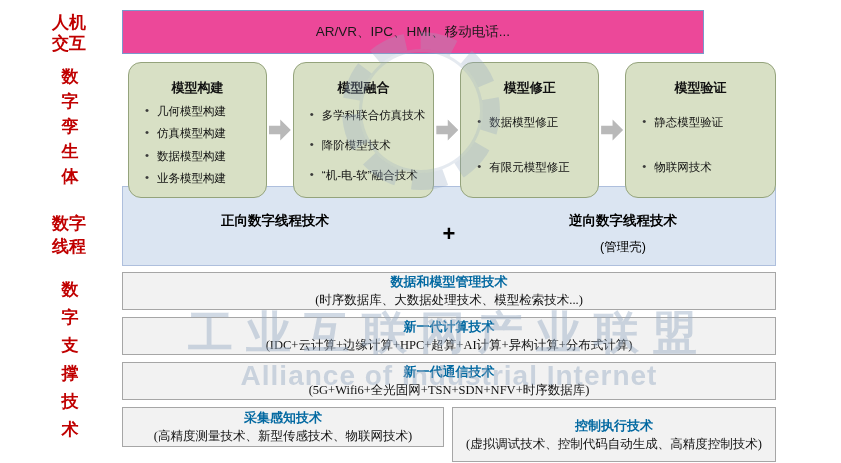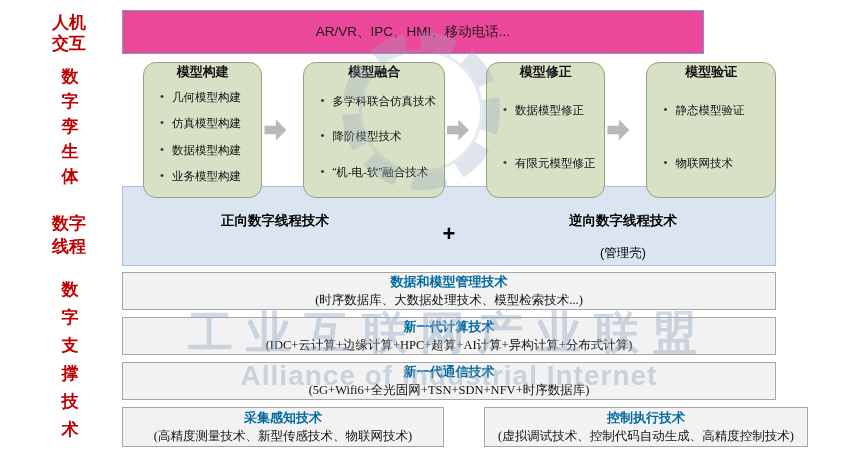--- a/index.html
+++ b/index.html
@@ -43,21 +43,21 @@
     background: #dbe5f2;
     border: 1px solid #aebfdd;
     display: flex;
     padding-top: 16px;
     z-index: 1;
   }
   .thread-col {
     flex: 1;
     display: flex; flex-direction: column;
     justify-content: space-between; align-items: center;
-    padding: 9px 0 3px;
+    padding: 9px 0 9px;
   }
   .thread-title { font-weight: bold; font-size: 13.5px; color: #000; }
   .thread-sub   { font-size: 12.5px; color: #000; }
   .thread-plus {
     flex: 0 0 44px;
     display: flex; align-items: center; justify-content: center;
     font-size: 22px; font-weight: bold; color: #000;
   }
 
   
@@ -67,22 +67,21 @@
     display: flex; align-items: center;
     z-index: 2;
   }
   .mbox {
     flex: 1;
     height: 136px;
     background: #d8e0c5;
     border: 1px solid #94a37c;
     border-radius: 13px;
     display: flex; flex-direction: column;
-    padding: 0 8px 7px;
-    margin-left: 15px;
+    padding: 16px 8px 7px;
   }
   .mbox.last { flex: 1.1; }
   .mbox-title { text-align: center; font-weight: bold; font-size: 13px; color: #111; }
   .mbox ul {
     list-style: none;
     flex: 1;
     margin-top: 3px;
     padding-left: 8px;
     display: flex; flex-direction: column; justify-content: space-around;
   }
@@ -105,21 +104,21 @@
     background: #f2f2f2;
     border: 1px solid #a6a6a6;
     display: flex; flex-direction: column;
     align-items: center; justify-content: center;
     gap: 1px;
   }
   #row-data    { top: 272px; }
   #row-compute { top: 317px; }
   #row-comm    { top: 362px; }
   #box-sense   { top: 407px; width: 322px; height: 40px; }
-  #box-control { top: 407px; left: 452px; width: 324px; height: 40px; margin-left: 32px; }
+  #box-control { top: 407px; left: 452px; width: 324px; height: 55px; }
   .grow-title { font-weight: bold; font-size: 13px; color: #0369a1; }
   .grow-sub   { font-size: 12.5px; color: #111; font-family: Liberation Serif, serif; }
 
   
   .wm {
     position: absolute;
     pointer-events: none;
     color: rgba(150, 170, 195, 0.45);
     font-weight: bold;
     z-index: 5;

